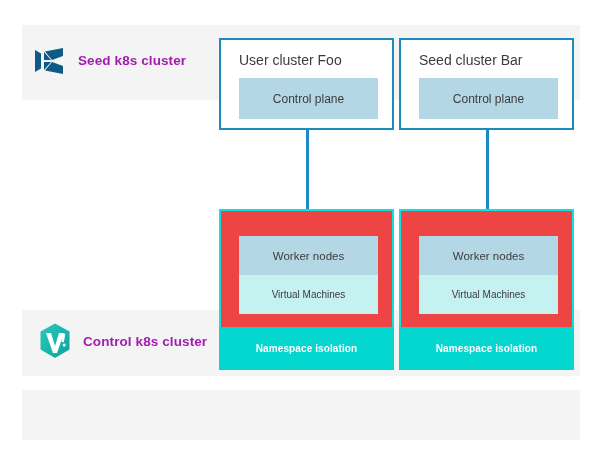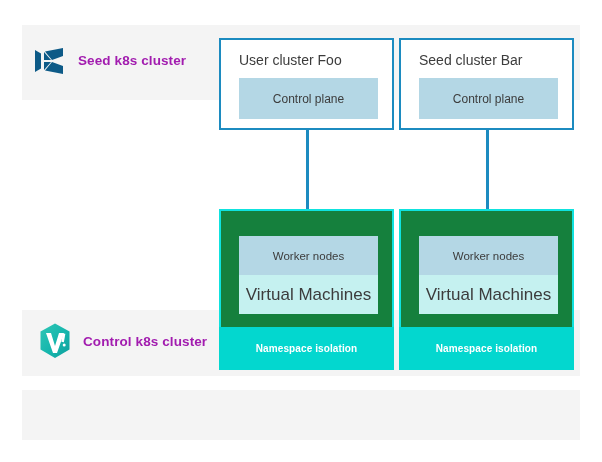--- a/index.html
+++ b/index.html
@@ -87,21 +87,21 @@
     align-items: center;
     justify-content: center;
     font-size: 12px;
     color: #3c3c3c;
   }
 
   
   .workload {
     position: absolute;
     box-sizing: border-box;
-    background: #15803d;
+    background: #ef4444;
     border: 2px solid #0fe2de;
   }
   #workload-foo { left: 219px; top: 209px; width: 175px; height: 161px; }
   #workload-bar { left: 399px; top: 209px; width: 175px; height: 161px; }
 
   .stack {
     position: absolute;
     left: 18px;
     top: 25px;
     width: 139px;
@@ -114,21 +114,21 @@
     justify-content: center;
     font-size: 11.5px;
     color: #3c3c3c;
   }
   .virtual-machines {
     height: 39px;
     background: #c5f1f0;
     display: flex;
     align-items: center;
     justify-content: center;
-    font-size: 17px;
+    font-size: 10px;
     color: #3c3c3c;
   }
   .namespace-isolation {
     position: absolute;
     left: -2px;
     bottom: -2px;
     width: 175px;
     height: 43px;
     box-sizing: border-box;
     background: #03d7cf;

